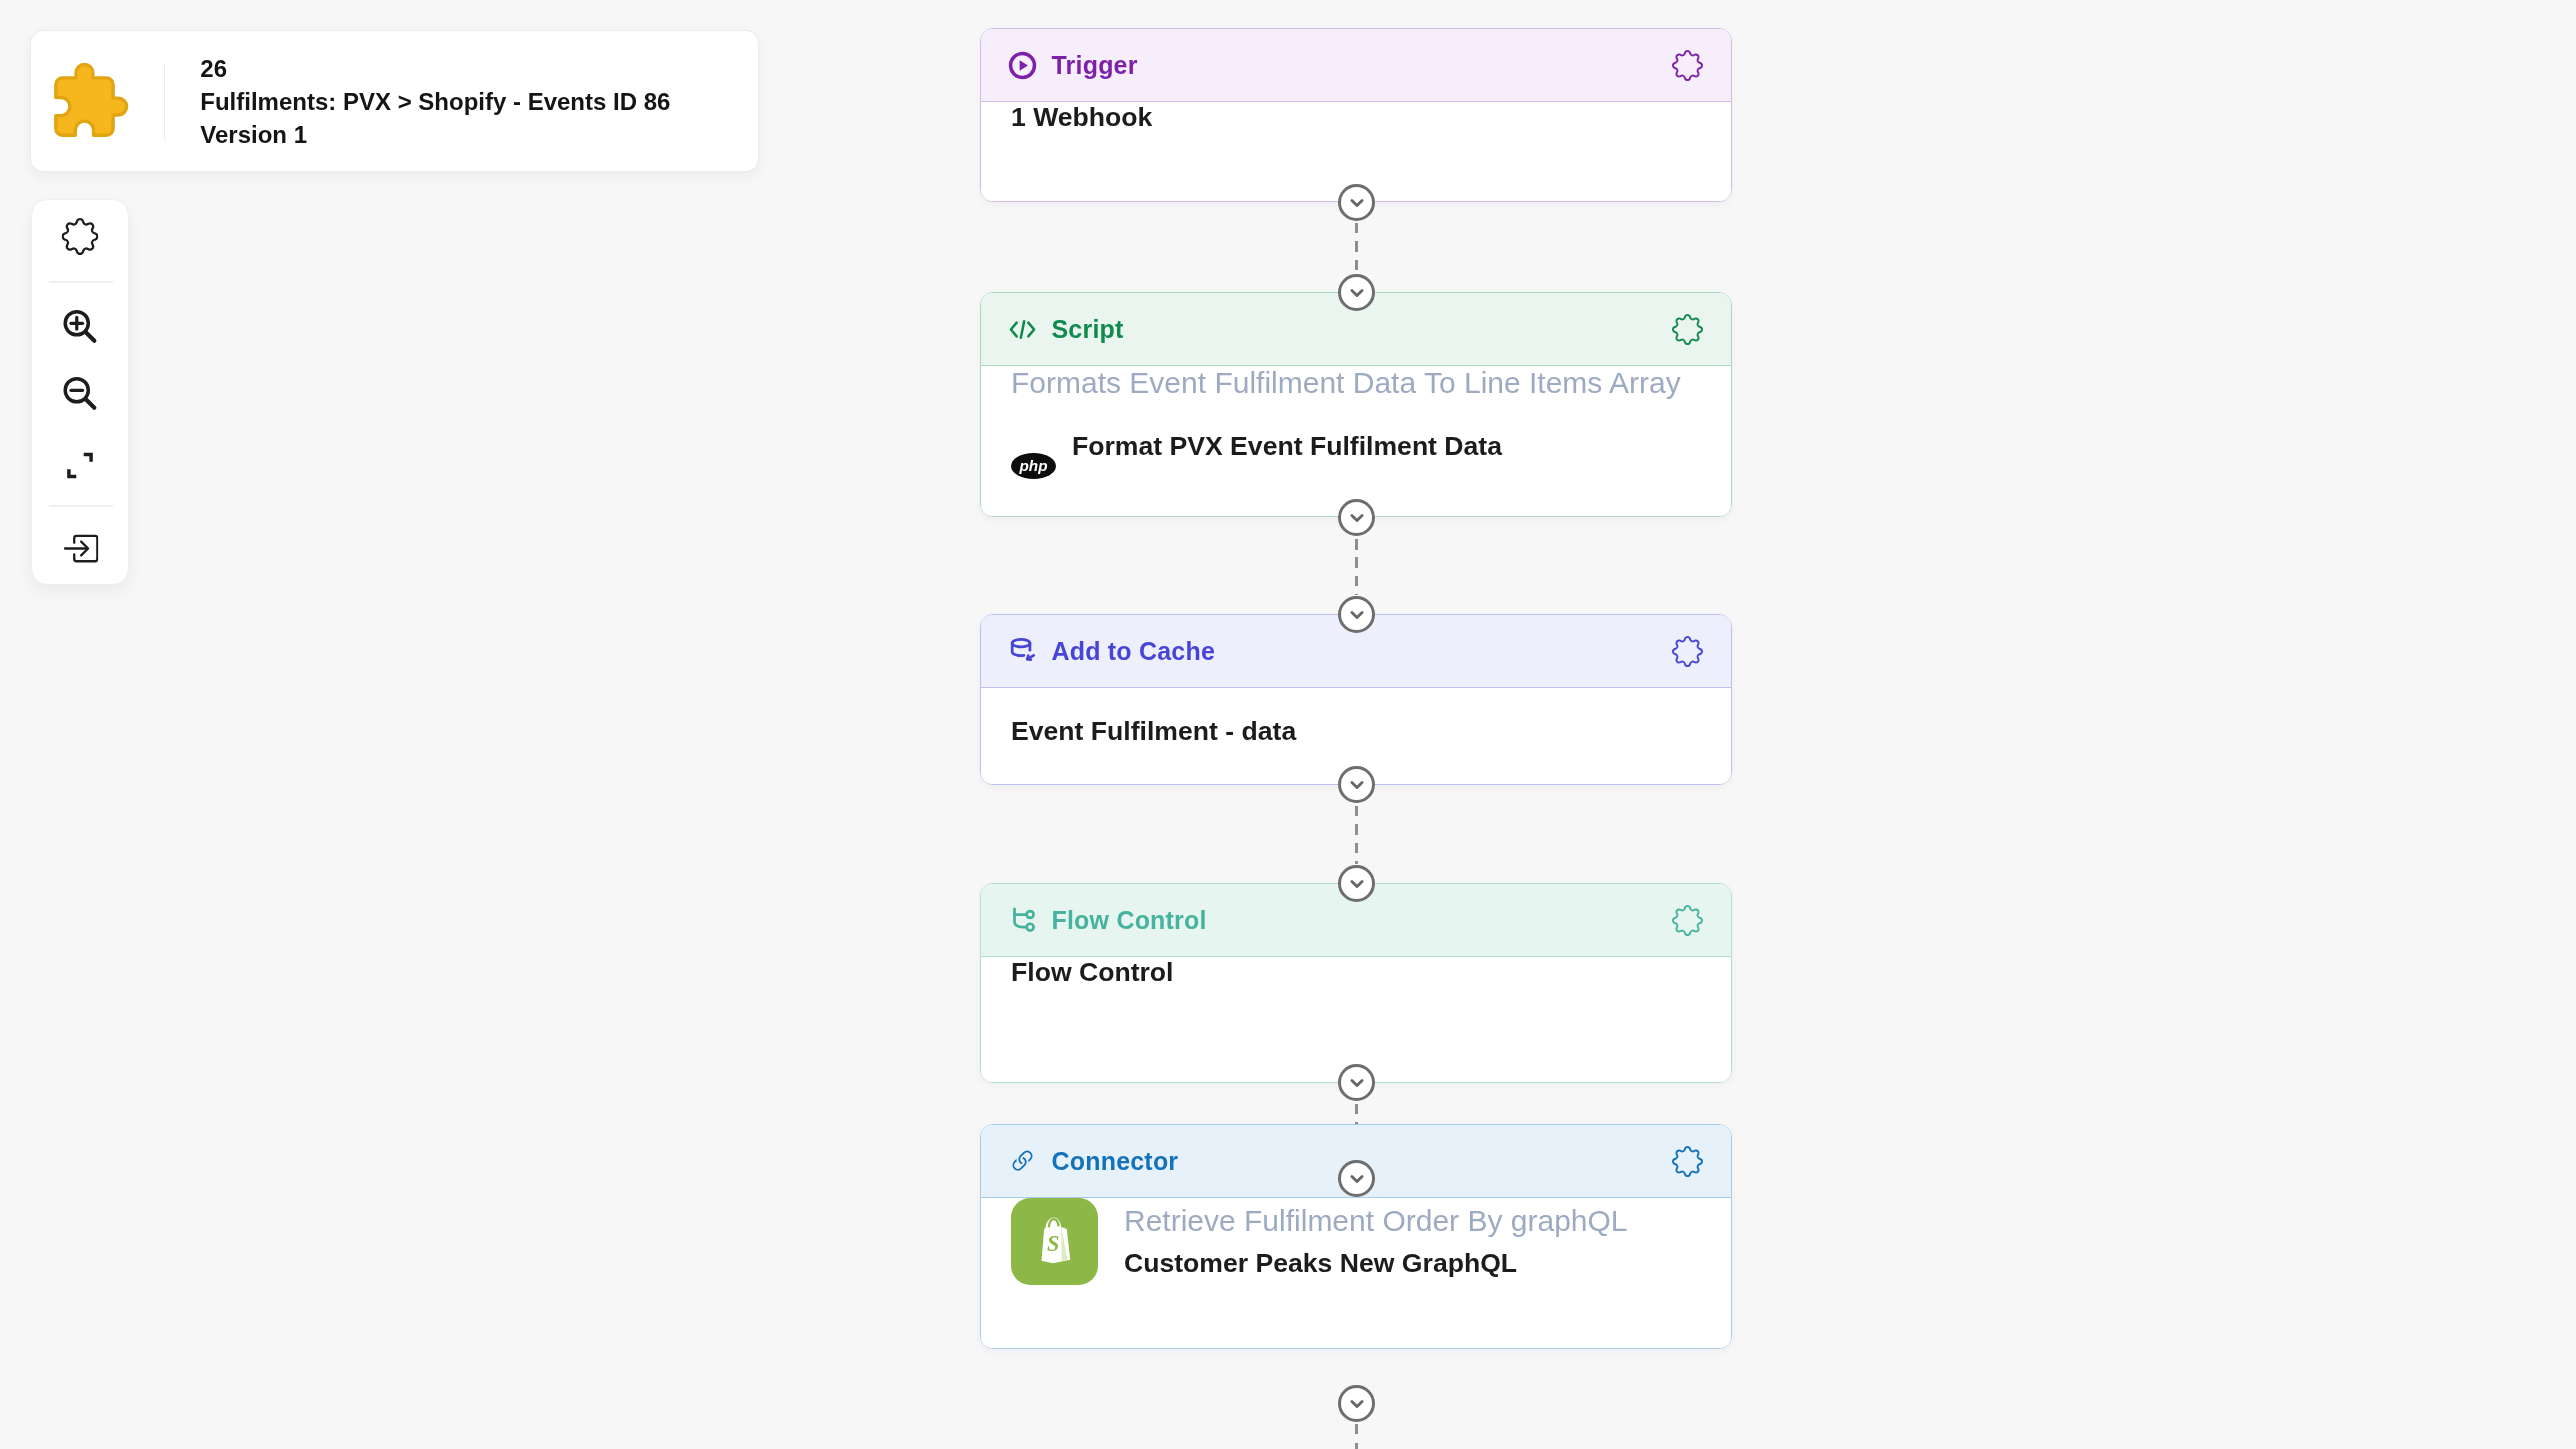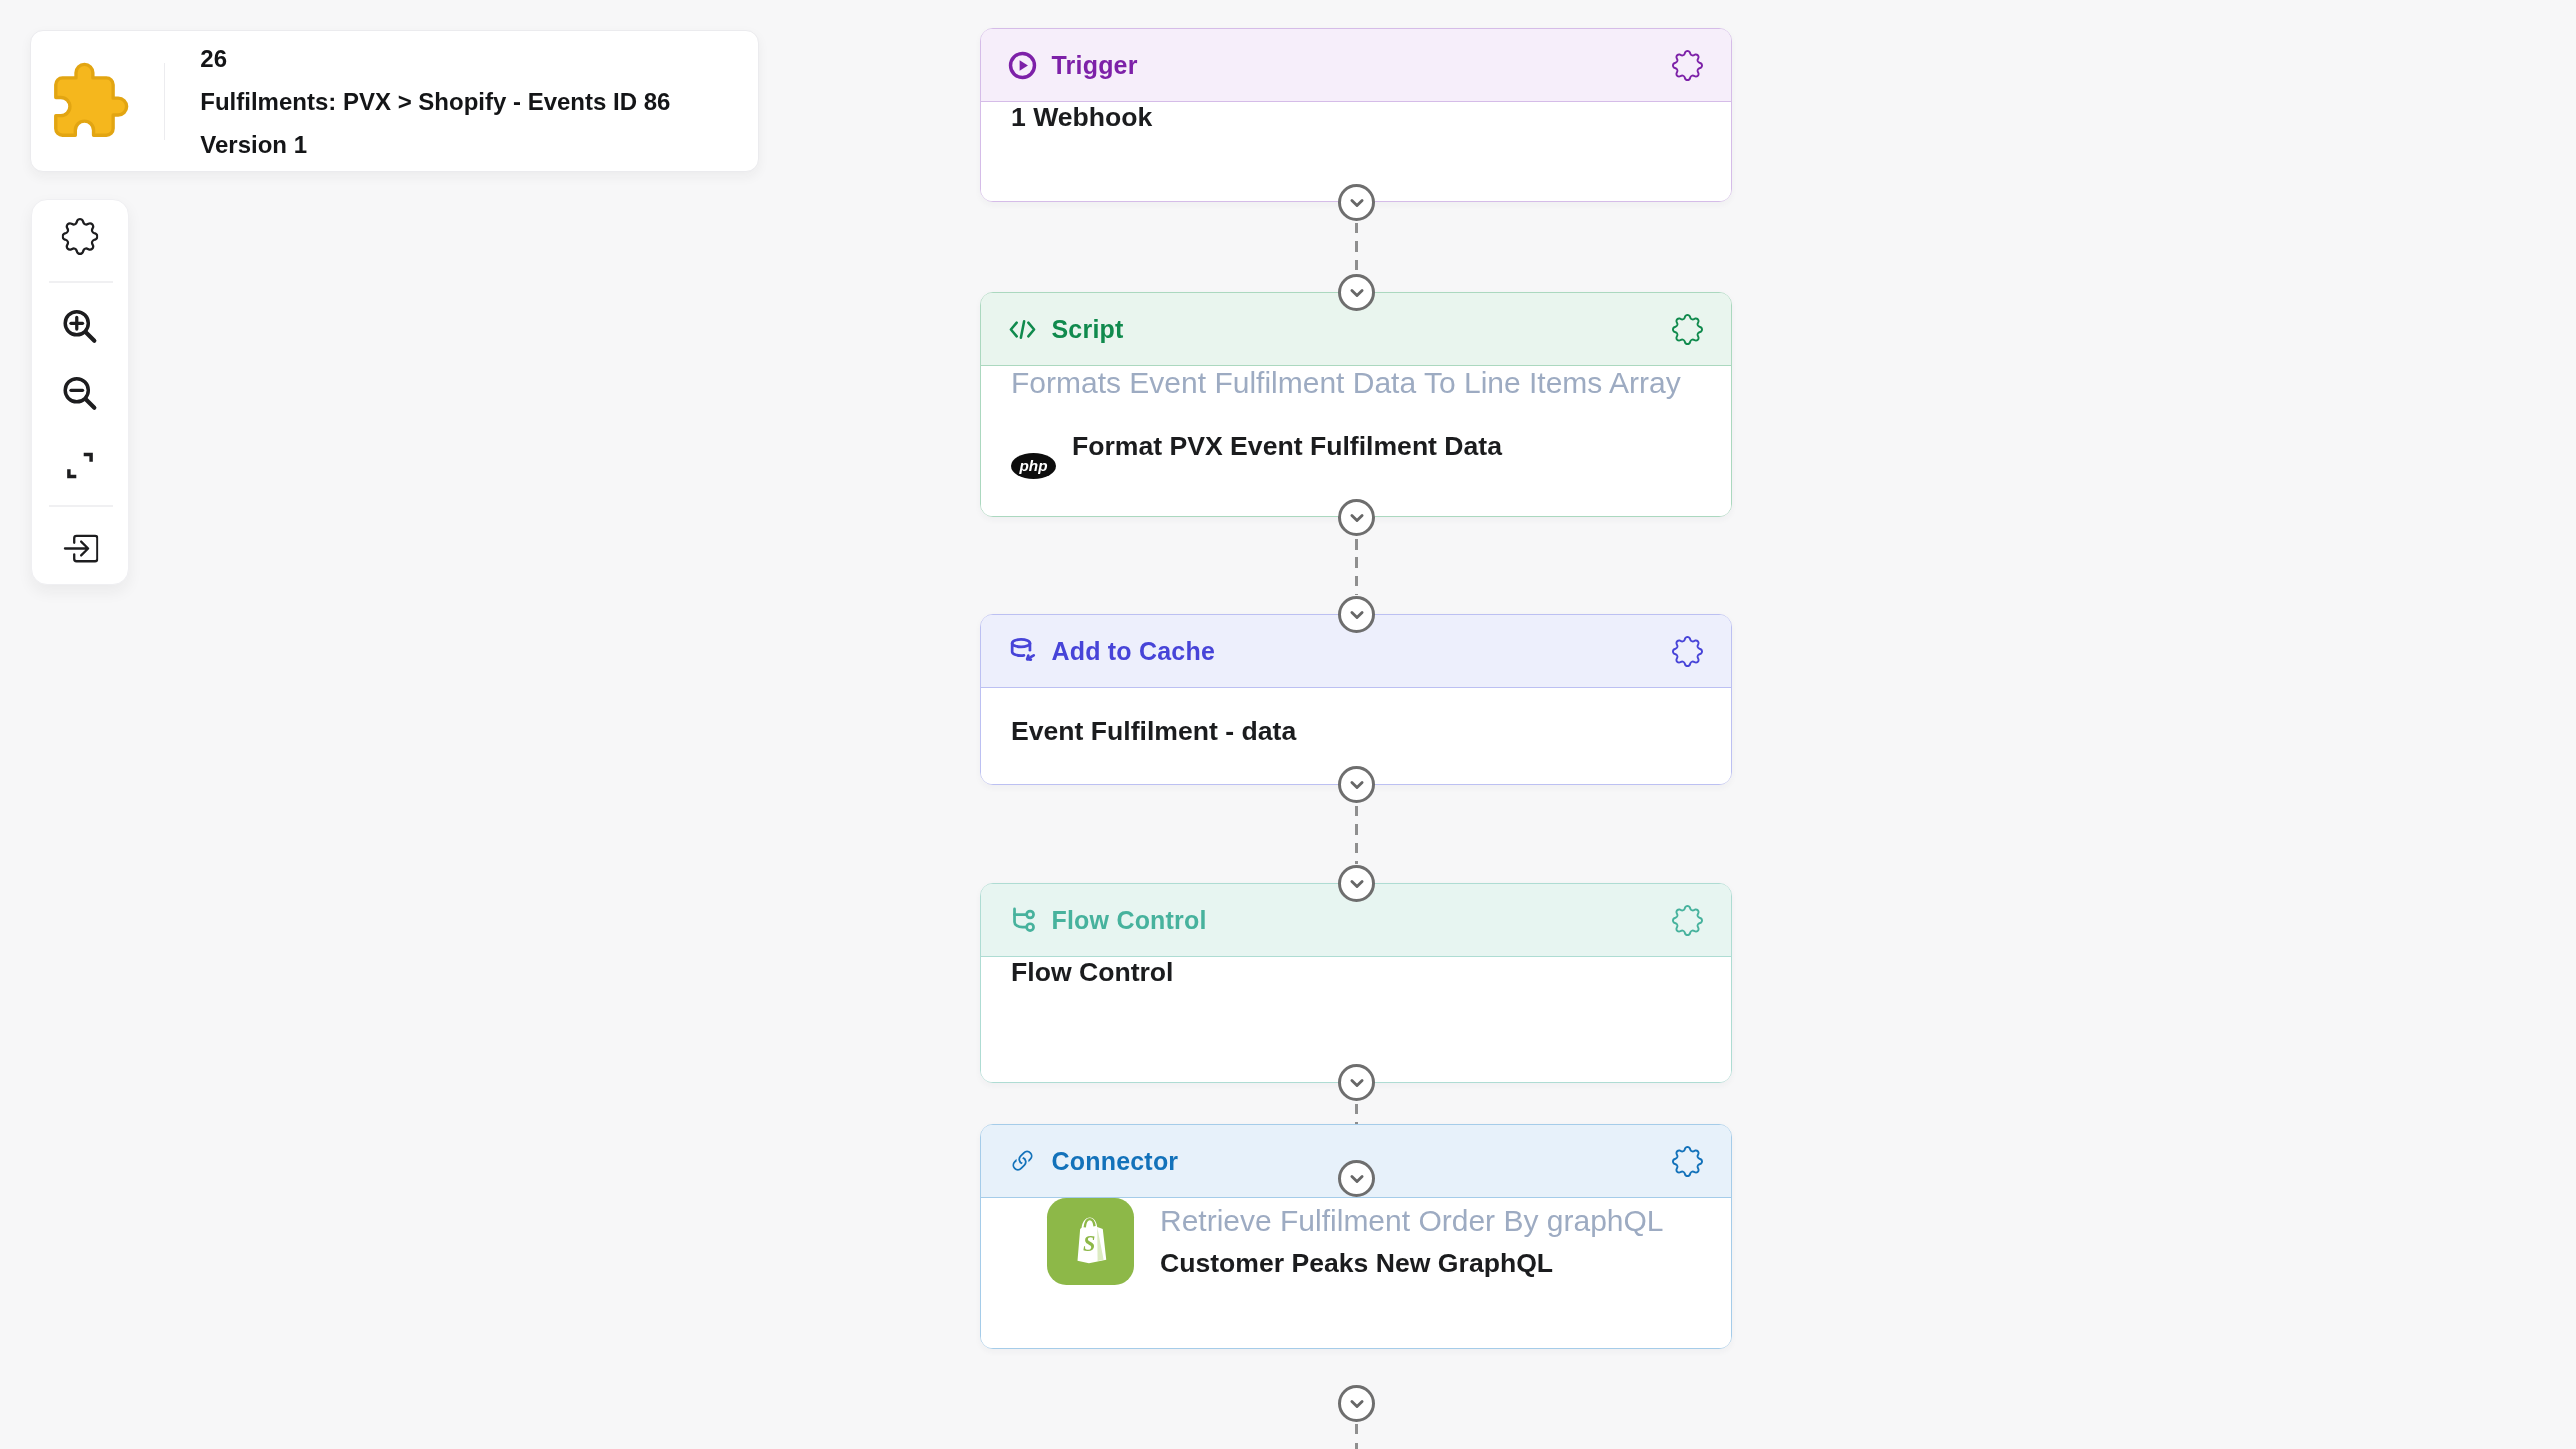--- a/index.html
+++ b/index.html
@@ -12,21 +12,21 @@
   }
   
   .title-card{
     position:absolute;left:30px;top:30px;width:729px;height:142px;
     background:#ffffff;border:1.6px solid #ebebee;border-radius:13px;
     box-shadow:0 4.8px 11.3px rgba(30,30,40,.05);
     display:flex;align-items:center;box-sizing:border-box;
   }
   .title-card .app-icon{width:81px;height:81px;margin-left:17.7px;flex:0 0 auto;}
   .title-card .vdivider{width:1.6px;height:77px;background:#ececef;margin-left:34px;}
-  .title-card .tc-text{margin-left:35px;display:flex;flex-direction:column;gap:12px;}
+  .title-card .tc-text{margin-left:35px;display:flex;flex-direction:column;gap:2px;}
   .tc-line{font-size:24px;line-height:31px;font-weight:600;color:#141517;white-space:nowrap;}
   
   .toolbar{
     position:absolute;left:31px;top:199px;width:98px;height:386px;
     background:#ffffff;border:1.6px solid #efeff2;border-radius:16px;
     box-shadow:0 6.4px 14.5px rgba(30,30,40,.06);box-sizing:border-box;
   }
   .tool-btn{position:absolute;left:50%;transform:translateX(-50%);width:43px;height:43px;
     display:flex;align-items:center;justify-content:center;color:#1d1d1f;cursor:pointer;border-radius:8px;}
   .tool-btn svg{width:37px;height:37px;}
@@ -59,21 +59,21 @@
   .node--script{border-color:#abd8bf;}
   .node--script .node-header{background:#e9f5ee;border-bottom-color:#abd8bf;color:#108a4d;}
   .node--cache{border-color:#bcc0f2;gap:28px;}
   .node--cache .node-header{background:#edeffc;border-bottom-color:#bcc0f2;color:#4744d8;}
   .node--flow{border-color:#aedcd3;}
   .node--flow .node-header{background:#e7f5f1;border-bottom-color:#aedcd3;color:#47b29d;}
   .node--connector{border-color:#a5cce9;}
   .node--connector .node-header{background:#e7f1fa;border-bottom-color:#a5cce9;color:#1372ba;}
   .node-label, .gear-btn, .n-icon{color:inherit;}
   
-  .conn-row{display:flex;align-items:center;margin-left:36px;}
+  .conn-row{display:flex;align-items:center;}
   .shopify-tile{width:87px;height:87px;border-radius:19.3px;background:#8db848;flex:0 0 auto;
     display:flex;align-items:center;justify-content:center;}
   .shopify-tile svg{width:63px;height:63px;}
   .conn-text{margin-left:26px;display:flex;flex-direction:column;gap:9.7px;}
   
   .step-chevron{
     position:absolute;left:1338px;width:31px;height:31px;border-radius:50%;
     background:#ffffff;border:3.2px solid #6e6e6e;z-index:3;cursor:pointer;
     display:flex;align-items:center;justify-content:center;
   }

